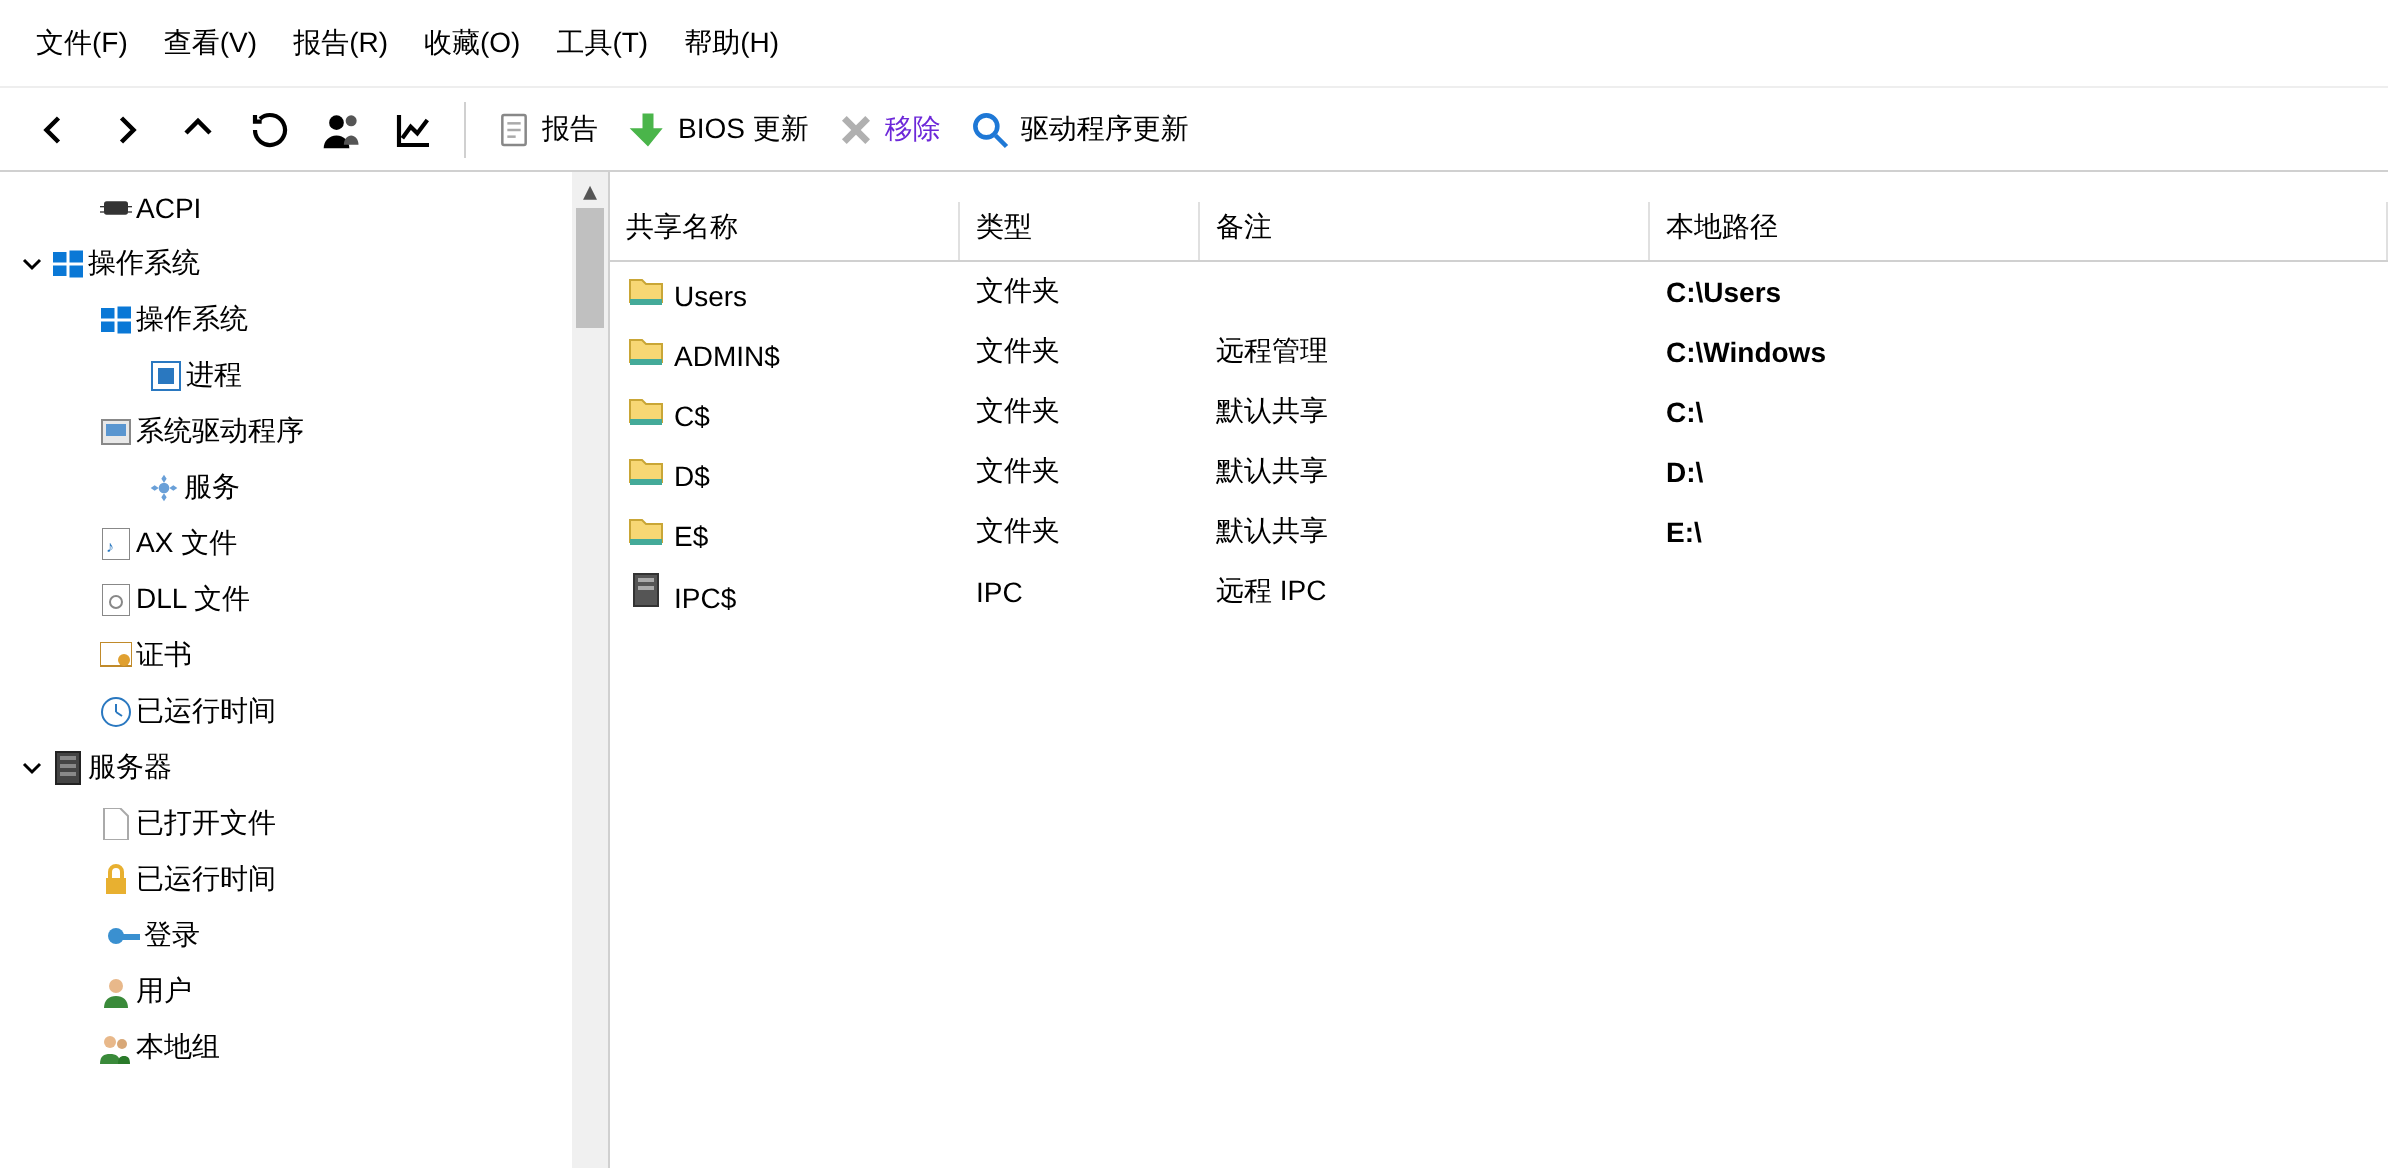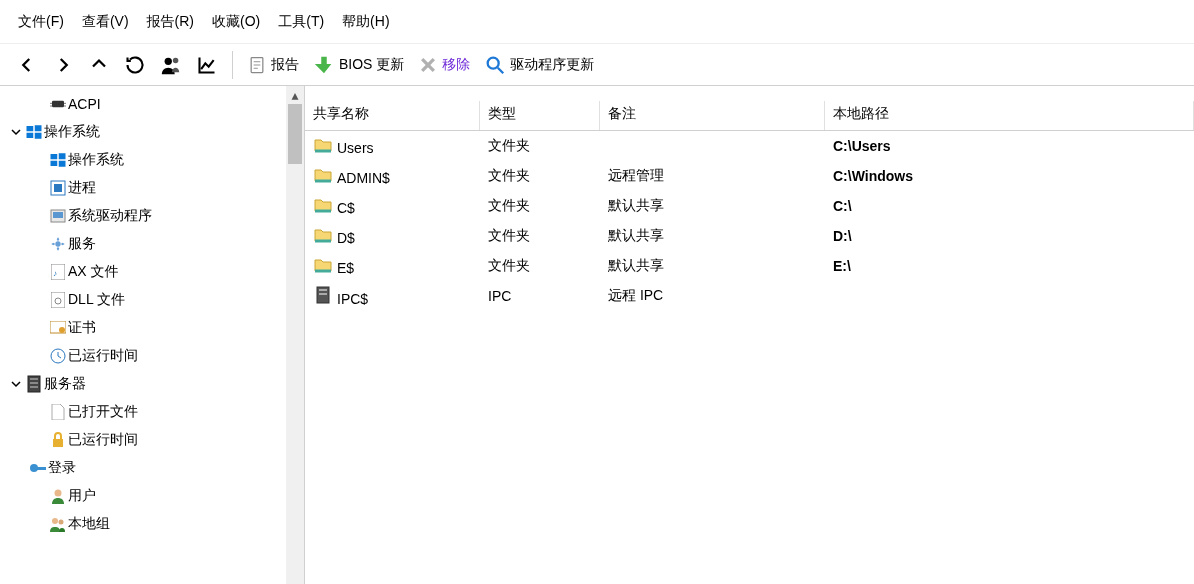--- a/index.html
+++ b/index.html
@@ -166,39 +166,39 @@
         <span class="icon">
             <svg width="18" height="18" viewBox="0 0 24 24" fill="#0a78d6">
               <rect x="2" y="4" width="9" height="7"></rect>
               <rect x="13" y="3" width="9" height="8"></rect>
               <rect x="2" y="13" width="9" height="7"></rect>
               <rect x="13" y="13" width="9" height="8"></rect>
             </svg>
           </span>
         <span>操作系统</span>
       </div>
-      <div class="tree-row" style="padding-left:48px">
+      <div class="tree-row" style="padding-left:73px">
         <span class="icon">
             <svg width="16" height="16" viewBox="0 0 16 16">
               <rect x="1" y="1" width="14" height="14" fill="#fff" stroke="#2a78c0"></rect>
               <rect x="4" y="4" width="8" height="8" fill="#2a78c0"></rect>
             </svg>
           </span>
         <span>进程</span>
       </div>
       <div class="tree-row" style="padding-left:48px">
         <span class="icon">
             <svg width="16" height="16" viewBox="0 0 16 16">
               <rect x="1" y="2" width="14" height="12" fill="#e8e8e8" stroke="#888"></rect>
               <rect x="3" y="4" width="10" height="6" fill="#5a96d0"></rect>
             </svg>
           </span>
         <span>系统驱动程序</span>
       </div>
-      <div class="tree-row" style="padding-left:48px">
+      <div class="tree-row" style="padding-left:72px">
         <span class="icon">
             <svg width="16" height="16" viewBox="0 0 24 24" fill="#6aa0d8">
               <circle cx="12" cy="12" r="4"></circle>
               <path d="M12 2l2 3-2 3-2-3zM12 22l2-3-2-3-2 3zM2 12l3 2 3-2-3-2zM22 12l-3 2-3-2 3-2z"></path>
             </svg>
           </span>
         <span>服务</span>
       </div>
       <div class="tree-row" style="padding-left:48px">
         <span class="icon">
@@ -263,21 +263,21 @@
       </div>
       <div class="tree-row" style="padding-left:48px">
         <span class="icon">
             <svg width="14" height="16" viewBox="0 0 14 16">
               <rect x="2" y="7" width="10" height="8" fill="#e8b030"></rect>
               <path d="M4 7V4a3 3 0 016 0v3" fill="none" stroke="#e8b030" stroke-width="2"></path>
             </svg>
           </span>
         <span>已运行时间</span>
       </div>
-      <div class="tree-row" style="padding-left:28px">
+      <div class="tree-row" style="padding-left:52px">
         <span class="icon">
             <svg width="18" height="14" viewBox="0 0 18 14">
               <circle cx="5" cy="7" r="4" fill="#3a90d0"></circle>
               <rect x="8" y="6" width="9" height="3" fill="#3a90d0"></rect>
             </svg>
           </span>
         <span>登录</span>
       </div>
       <div class="tree-row" style="padding-left:48px">
         <span class="icon">

